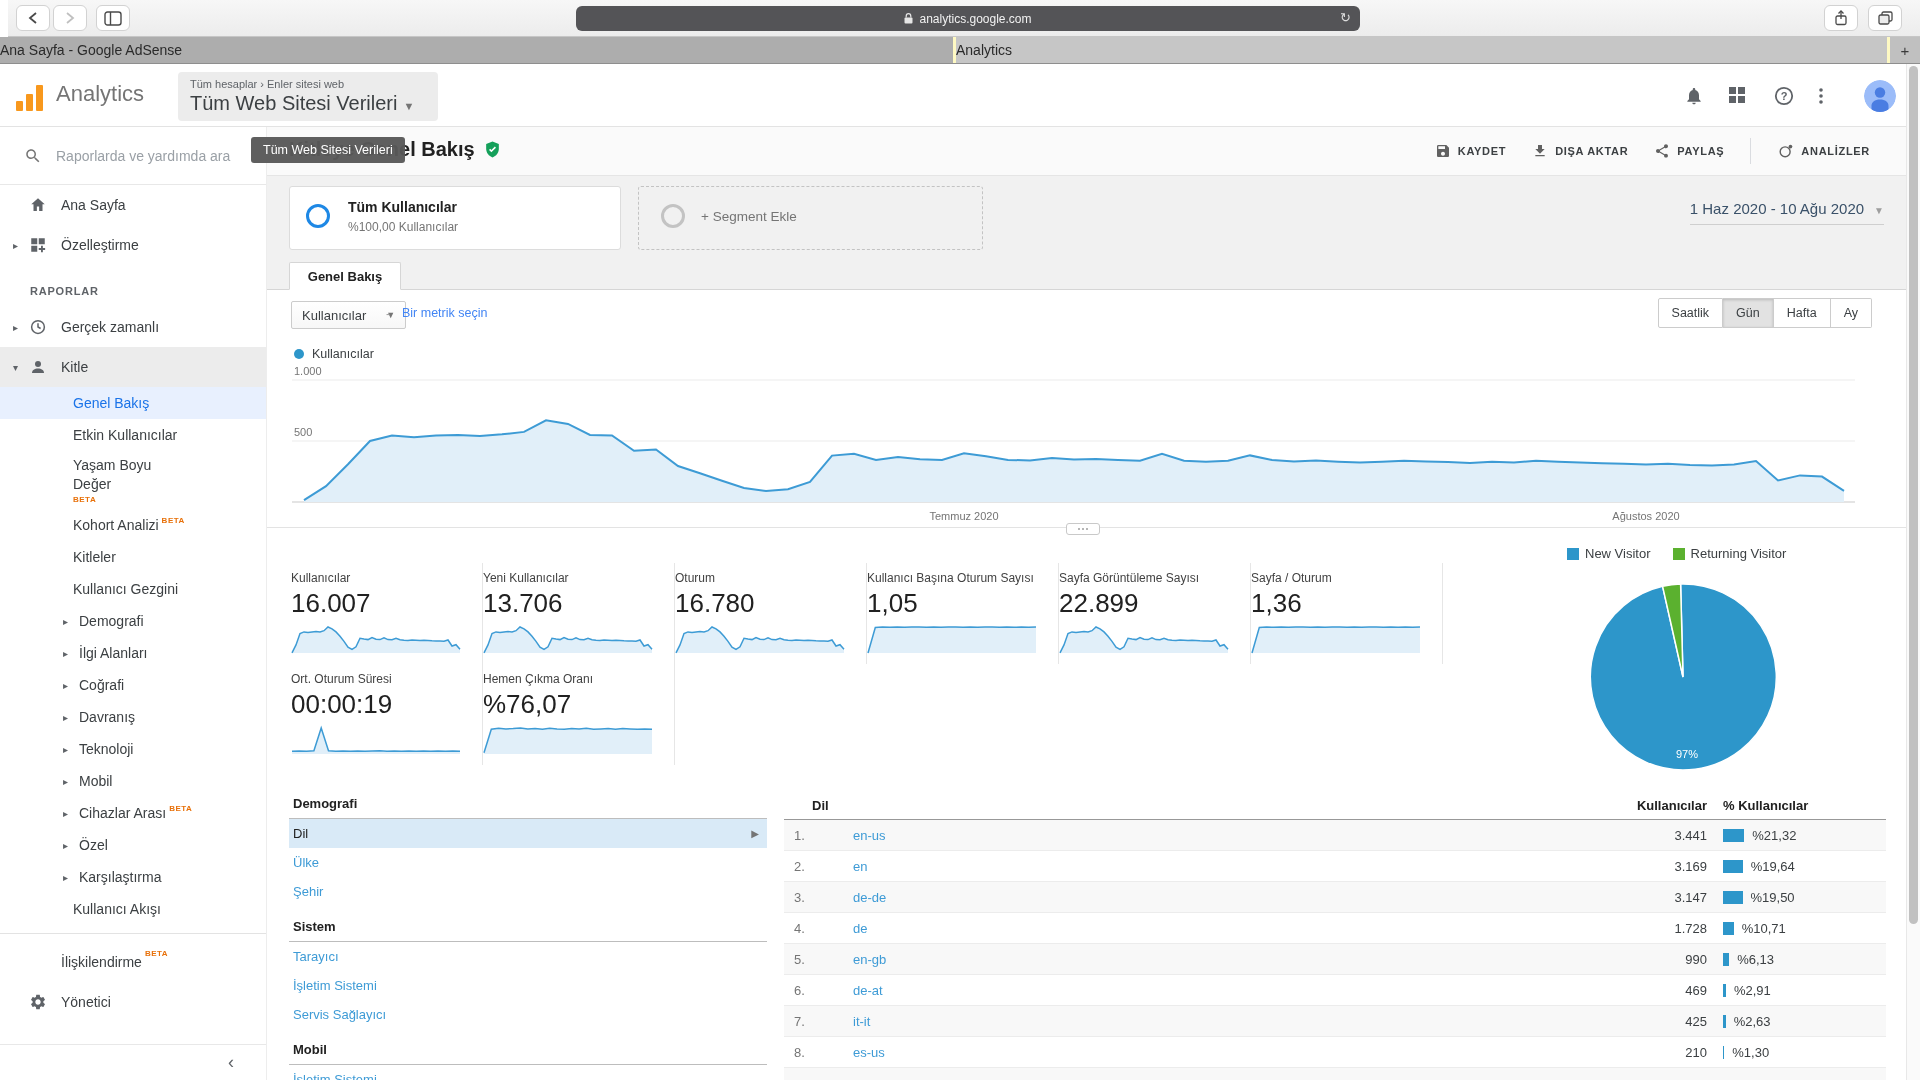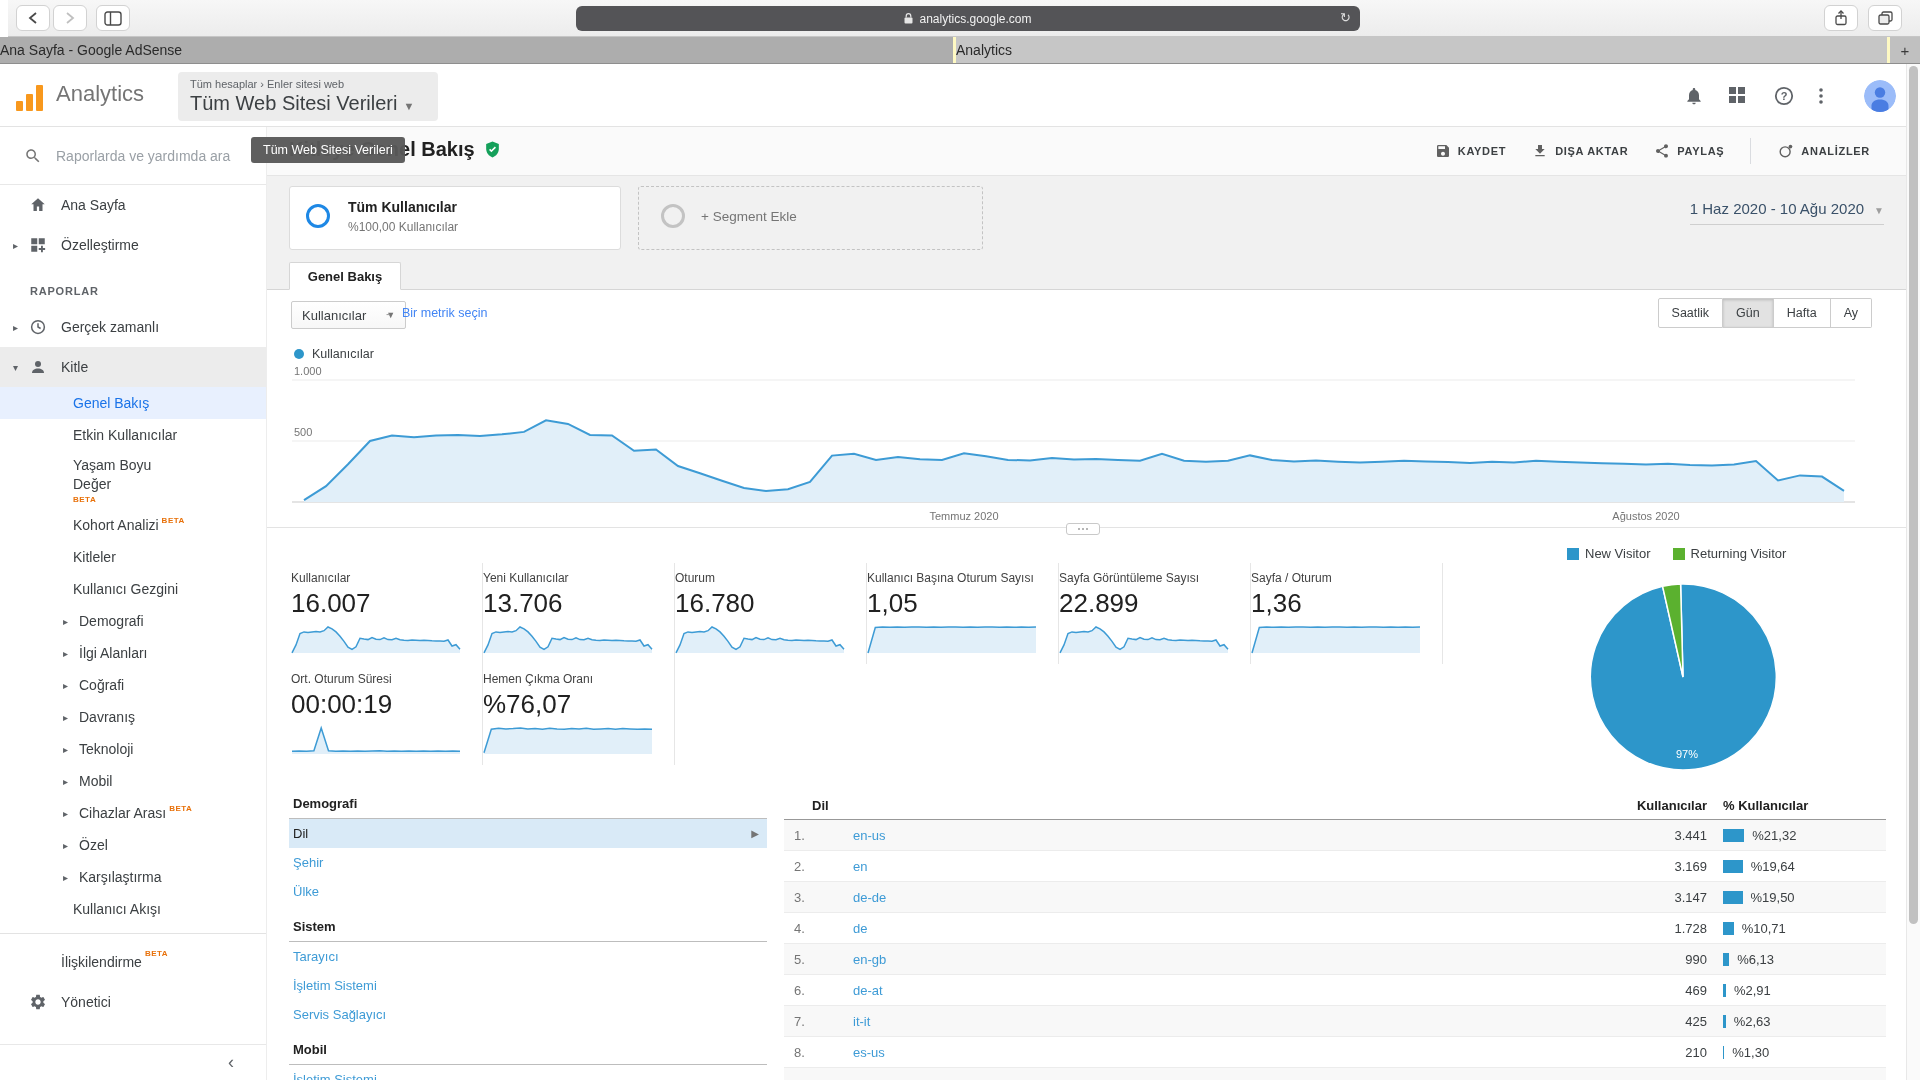--- a/index.html
+++ b/index.html
@@ -574,22 +574,22 @@
         <path d="M125,125 L122.6,32.0 A93,93 0 1 1 104.6,34.3 Z" fill="#2d96ca" stroke="#fff" stroke-width="1.5"></path>
         <path d="M125,125 L104.6,34.3 A93,93 0 0 1 122.6,32.0 Z" fill="#5bb12f" stroke="#fff" stroke-width="1.5"></path>
         <text x="129" y="206" fill="#fff" font-size="11" text-anchor="middle" font-family="Liberation Sans,sans-serif">97%</text>
       </svg>
 
     <div class="explorer">
       <div class="dimpanel" id="dimpanel">
           <div class="dgroup">
             <div class="dghead">Demografi</div>
             <div class="dgrow sel">Dil<span class="arr">▶</span></div>
+            <div class="dgrow">Ülke</div>
             <div class="dgrow">Şehir</div>
-            <div class="dgrow">Ülke</div>
           </div>
           <div class="dgroup">
             <div class="dghead">Sistem</div>
             <div class="dgrow">Tarayıcı</div>
             <div class="dgrow">İşletim Sistemi</div>
             <div class="dgrow">Servis Sağlayıcı</div>
           </div>
           <div class="dgroup">
             <div class="dghead">Mobil</div>
             <div class="dgrow">İşletim Sistemi</div>

